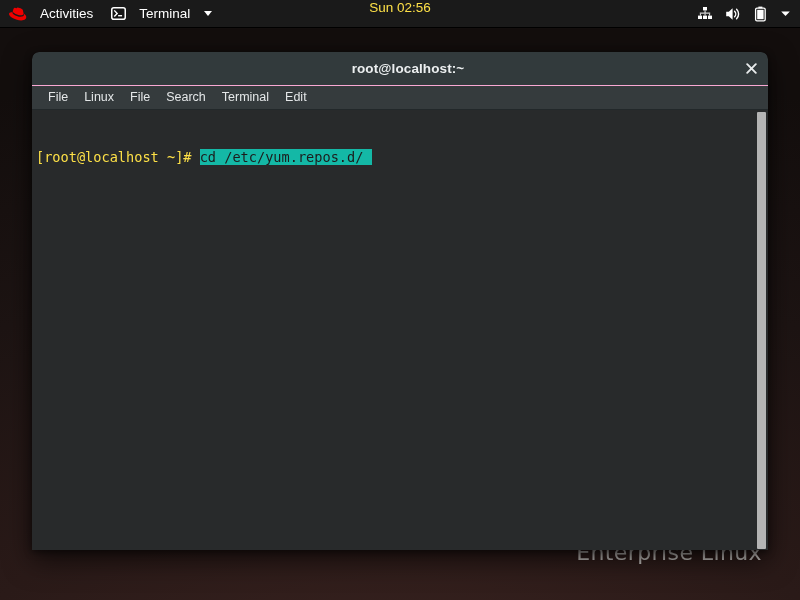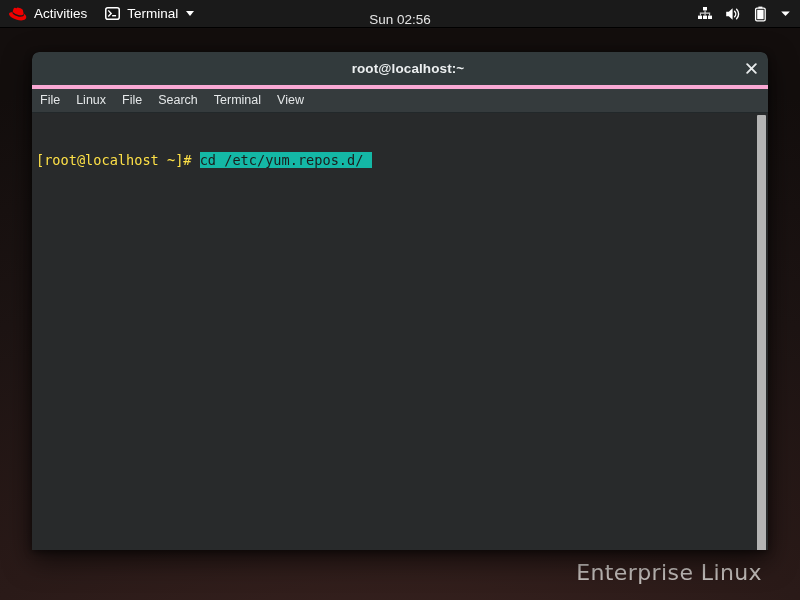--- a/index.html
+++ b/index.html
@@ -19,21 +19,21 @@
   #desktop {
     position: absolute;
     inset: 0;
     background:
       radial-gradient(ellipse 150% 110% at 50% 120%, #3a2320 0%, #2a1a18 38%, #1d1413 68%, #130e0d 100%);
   }
   #desktop-wallpaper-text {
     position: absolute;
     left: 0;
     right: 38px;
-    top: 560px;
+    top: 540px;
     text-align: right;
     font-family: "DejaVu Sans", sans-serif;
     font-size: 22px;
     letter-spacing: 0.4px;
     color: #d8d5d2;
     opacity: 0.88;
     white-space: nowrap;
   }
 
   
@@ -49,21 +49,21 @@
     box-shadow: 0 1px 0 #000;
   }
   .tb-left {
     display: flex;
     align-items: center;
     height: 27px;
   }
   .tb-btn {
     display: flex;
     align-items: center;
-    gap: 7px;
+    gap: 13px;
     height: 27px;
     padding: 0 9px;
     color: #ffffff;
     font-size: 13.5px;
     line-height: 1;
     white-space: nowrap;
   }
   .tb-btn-label { color: #ffffff; }
   #redhat-logo-icon { display: block; }
   #terminal-app-icon { display: block; }
@@ -73,23 +73,23 @@
     border-right: 4.5px solid transparent;
     border-top: 5px solid #ffffff;
     margin-left: 1px;
   }
   #top-bar-clock {
     position: absolute;
     left: 0; right: 0;
     top: 0;
     height: 27px;
     display: flex;
-    align-items: flex-end;
+    align-items: flex-start;
     justify-content: center;
-    color: #e5e5e5;
+    color: #fde047;
     font-size: 13.5px;
     pointer-events: none;
   }
   #status-area {
     position: absolute;
     right: 8px;
     top: 0;
     height: 27px;
     display: flex;
     align-items: center;
@@ -111,21 +111,21 @@
     z-index: 20;
   }
   #title-bar {
     position: relative;
     height: 33px;
     background: #323a3c;
     border-radius: 7px 7px 0 0;
     display: flex;
     align-items: center;
     justify-content: center;
-    border-bottom: 4px solid #f9a8d4;
+    border-bottom: 1px solid #f9a8d4;
     padding-left: 16px;
   }
   #window-title {
     color: #eceff0;
     font-size: 13.5px;
     font-weight: bold;
     letter-spacing: 0.1px;
   }
   #close-button {
     position: absolute;
@@ -138,20 +138,21 @@
     justify-content: center;
     border-radius: 3px;
   }
   #close-button svg { display: block; }
 
   #menu-bar {
     height: 23px;
     background: #353b3d;
     display: flex;
     align-items: center;
+    padding-left: 8px;
     border-bottom: 1px solid #22282a;
   }
   .menu-item {
     color: #e4e7e8;
     font-size: 12.5px;
     padding: 0 8px;
     height: 23px;
     line-height: 23px;
     white-space: nowrap;
   }
@@ -290,21 +291,21 @@
       </span>
     </div>
   </div>
 
   <div id="menu-bar">
     <div class="menu-item">File</div>
     <div class="menu-item">Linux</div>
     <div class="menu-item">File</div>
     <div class="menu-item">Search</div>
     <div class="menu-item">Terminal</div>
-    <div class="menu-item">View</div>
+    <div class="menu-item">Edit</div>
   </div>
 
   <div id="terminal-body">
     <div id="terminal-screen">
       <span id="prompt-line"><span id="prompt-text">[root@localhost ~]# </span><span id="command-selection">cd /etc/yum.repos.d/ </span></span>
     </div>
     <div id="terminal-scrollbar">
       <div id="terminal-scrollbar-thumb"></div>
     </div>
   </div>

